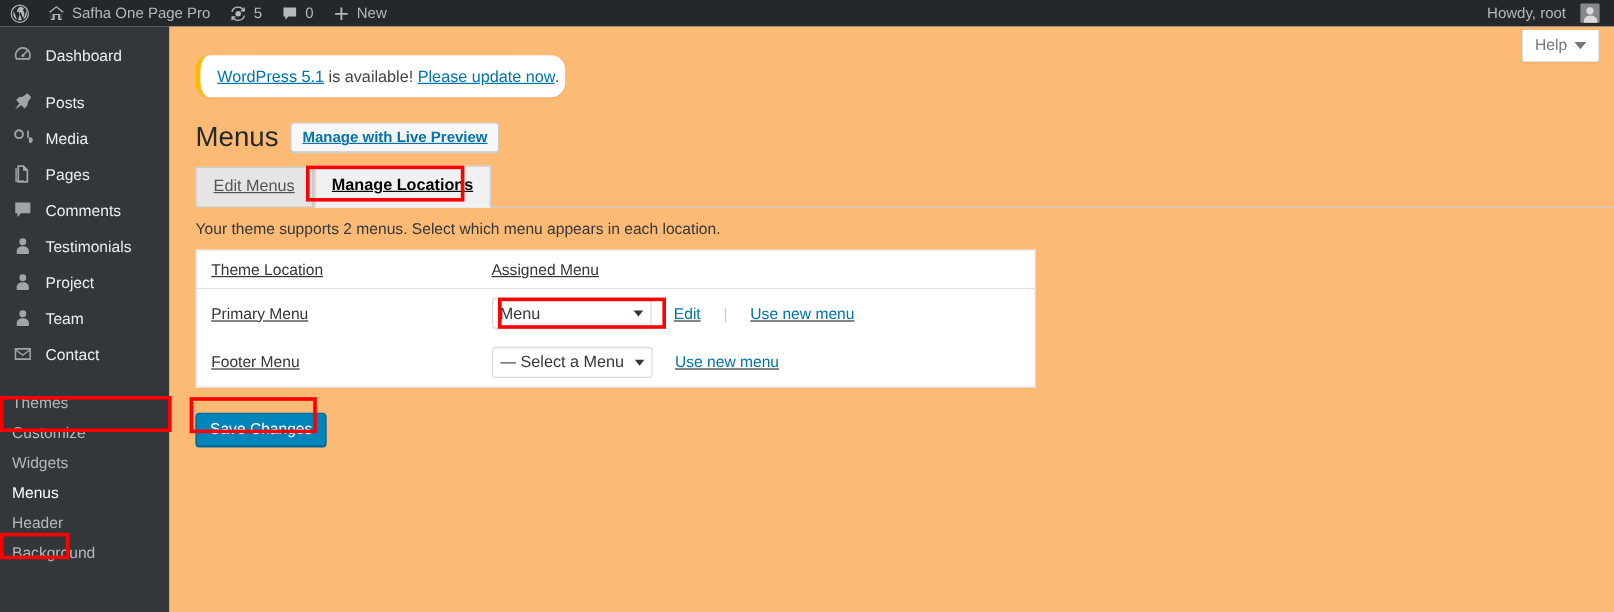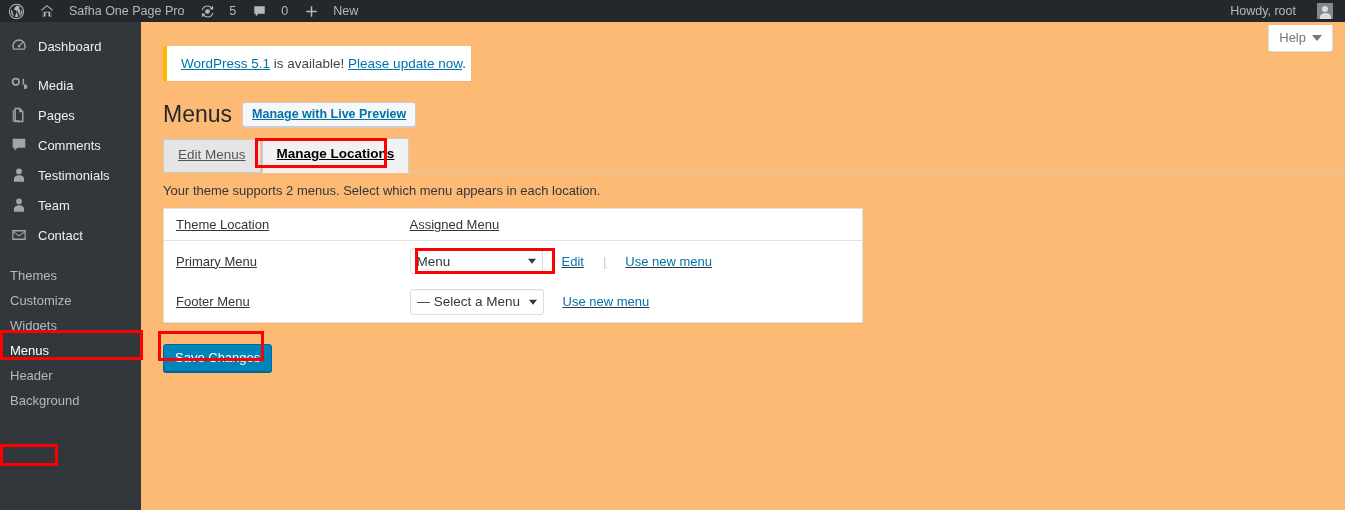--- a/index.html
+++ b/index.html
@@ -17,21 +17,21 @@
   #adminbar {
     position: absolute; top: 0; left: 0;
     width: 1345px; height: 22px;
     background: #23282d;
     color: #b4b9be;
     font-size: 12.5px;
     display: flex; align-items: center;
     z-index: 30;
   }
   .ab-item {
-    display: flex; align-items: center; gap: 14px;
+    display: flex; align-items: center; gap: 5px;
     height: 22px; padding: 0 8px;
     color: #b4b9be; white-space: nowrap;
   }
   .ab-item.wp-logo { padding-left: 8px; padding-right: 6px; }
   .ab-icon { display: inline-flex; align-items: center; justify-content: center; }
   .ab-icon svg { display: block; }
   #ab-right { margin-left: auto; display: flex; align-items: center; padding-right: 8px; }
   .avatar {
     width: 16px; height: 16px; margin-left: 7px;
     background: #86888a; position: relative; overflow: hidden;
@@ -119,21 +119,21 @@
   }
 
   #update-nag {
     position: absolute; left: 22px; top: 24px;
     width: 308px; height: 35px;
     background: #fff;
     border-left: 4px solid #ffb900;
     box-shadow: 0 1px 1px rgba(0,0,0,0.04);
     display: flex; align-items: center;
     padding-left: 14px;
-    font-size: 13.5px; color: #444;
+    font-size: 13.5px; color: #444; border-radius: 12px;
   }
   #update-nag a { color: #0073aa; text-decoration: underline; }
 
   #title-row {
     position: absolute; left: 22px; top: 78px;
     display: flex; align-items: center; gap: 10px;
   }
   #page-title {
     font-size: 23px; font-weight: 400; color: #23282d;
     line-height: 1.3; margin: 0;
@@ -309,20 +309,28 @@
     <span class="m-icon">
       <svg width="18" height="18" viewBox="0 0 20 20" fill="currentColor">
         <path d="M10 2.5a7.5 7.5 0 00-7.5 7.5c0 1.6.5 3.1 1.35 4.3h12.3A7.42 7.42 0 0017.5 10 7.5 7.5 0 0010 2.5zm0 1.6a5.9 5.9 0 015.9 5.9c0 .95-.22 1.85-.62 2.65H4.72A5.84 5.84 0 014.1 10 5.9 5.9 0 0110 4.1zm3.4 1.6l-3.1 3.25c-.1-.03-.2-.05-.3-.05a1.4 1.4 0 100 2.8 1.4 1.4 0 001.32-1.85l3.2-3.1-1.12-1.05z"></path>
       </svg>
     </span>
     <span>Dashboard</span>
   </div>
 
   <div class="menu-sep"></div>
 
+  <div class="menu-row">
+    <span class="m-icon">
+      <svg width="18" height="18" viewBox="0 0 20 20" fill="currentColor">
+        <path d="M15.6 3.3l-1.3-1.3-4.5 3.1-3.4.5L3.8 8.2l3 3-4 5.8 5.8-4 3 3 2.6-2.6.5-3.4 3.1-4.5-2.2-2.2z"></path>
+      </svg>
+    </span>
+    <span>Posts</span>
+  </div>
 
   <div class="menu-row">
     <span class="m-icon">
       <svg width="18" height="18" viewBox="0 0 20 20" fill="currentColor">
         <path d="M6.5 2a4.5 4.5 0 100 9 4.5 4.5 0 000-9zm0 1.8a2.7 2.7 0 110 5.4 2.7 2.7 0 010-5.4zM14 3h1.6v11.2a2.6 2.6 0 10-1.6-2.4V3z"></path>
       </svg>
     </span>
     <span>Media</span>
   </div>
 
@@ -348,20 +356,29 @@
   <div class="menu-row">
     <span class="m-icon">
       <svg width="18" height="18" viewBox="0 0 20 20" fill="currentColor">
         <circle cx="10" cy="6" r="3.2"></circle>
         <path d="M10 10.3c-3.1 0-5.6 1.8-5.6 4v3.2h11.2v-3.2c0-2.2-2.5-4-5.6-4z"></path>
       </svg>
     </span>
     <span>Testimonials</span>
   </div>
 
+  <div class="menu-row">
+    <span class="m-icon">
+      <svg width="18" height="18" viewBox="0 0 20 20" fill="currentColor">
+        <circle cx="10" cy="6" r="3.2"></circle>
+        <path d="M10 10.3c-3.1 0-5.6 1.8-5.6 4v3.2h11.2v-3.2c0-2.2-2.5-4-5.6-4z"></path>
+      </svg>
+    </span>
+    <span>Project</span>
+  </div>
 
   <div class="menu-row">
     <span class="m-icon">
       <svg width="18" height="18" viewBox="0 0 20 20" fill="currentColor">
         <circle cx="10" cy="6" r="3.2"></circle>
         <path d="M10 10.3c-3.1 0-5.6 1.8-5.6 4v3.2h11.2v-3.2c0-2.2-2.5-4-5.6-4z"></path>
       </svg>
     </span>
     <span>Team</span>
   </div>

